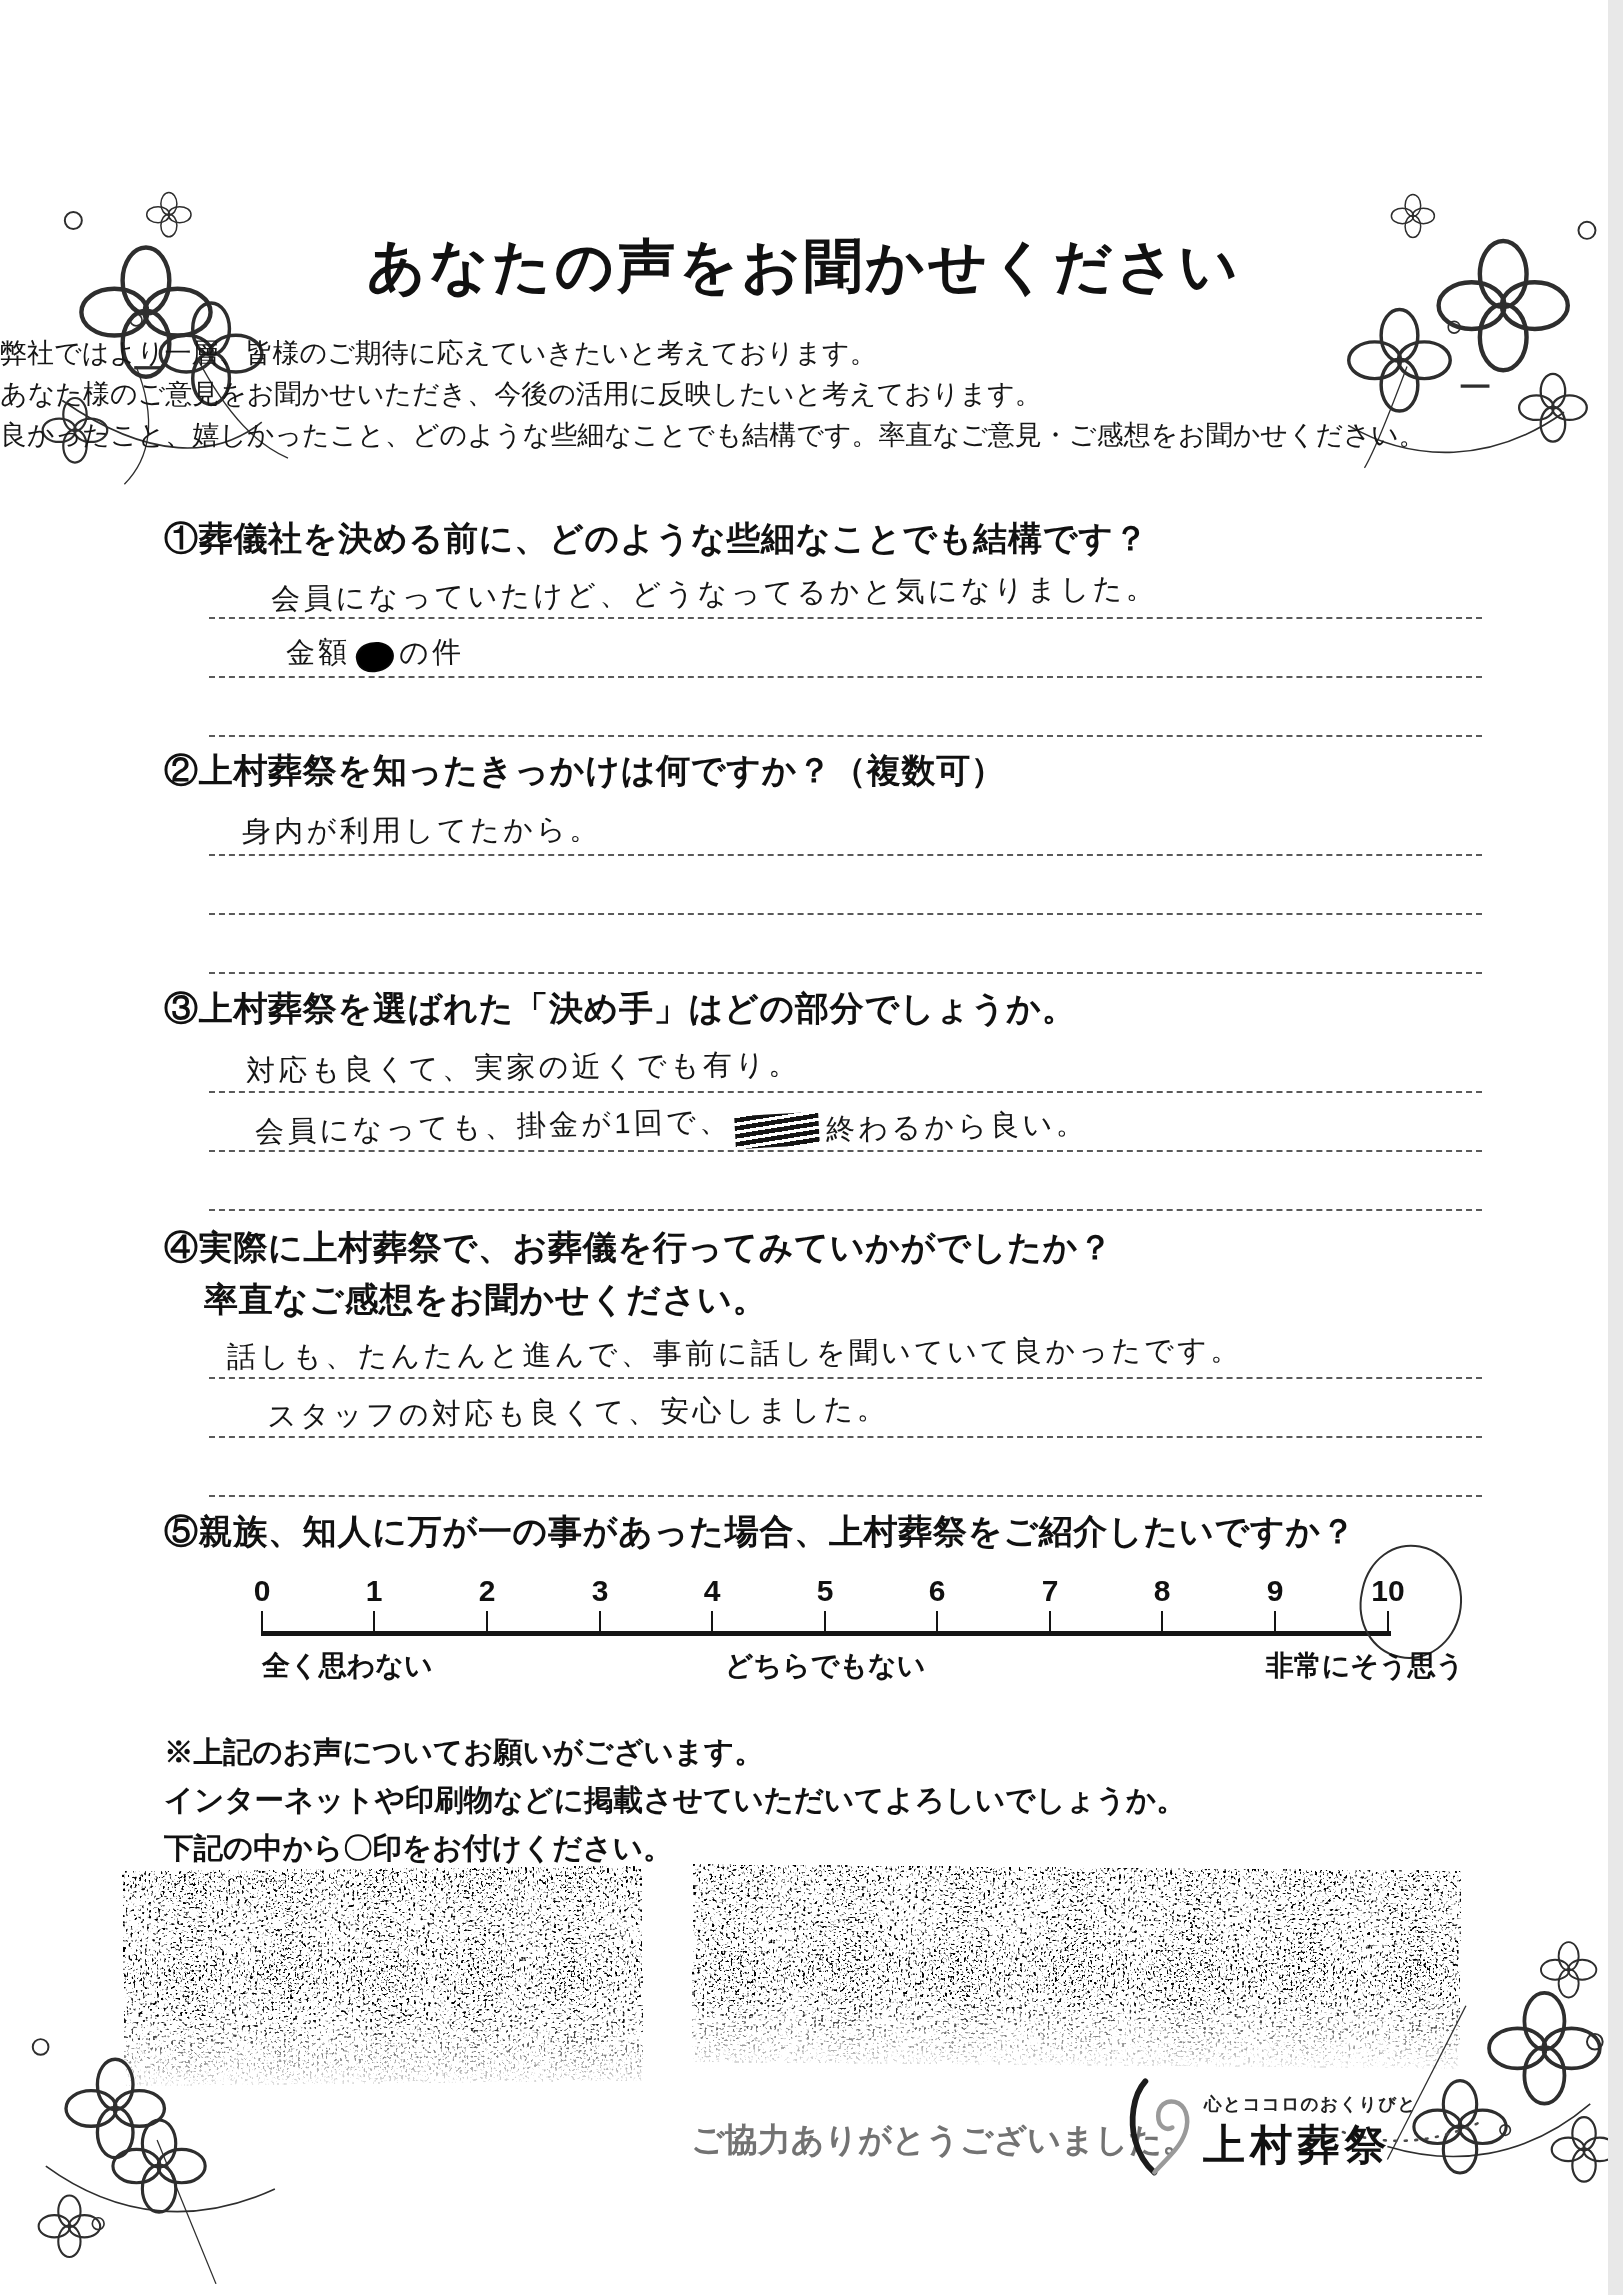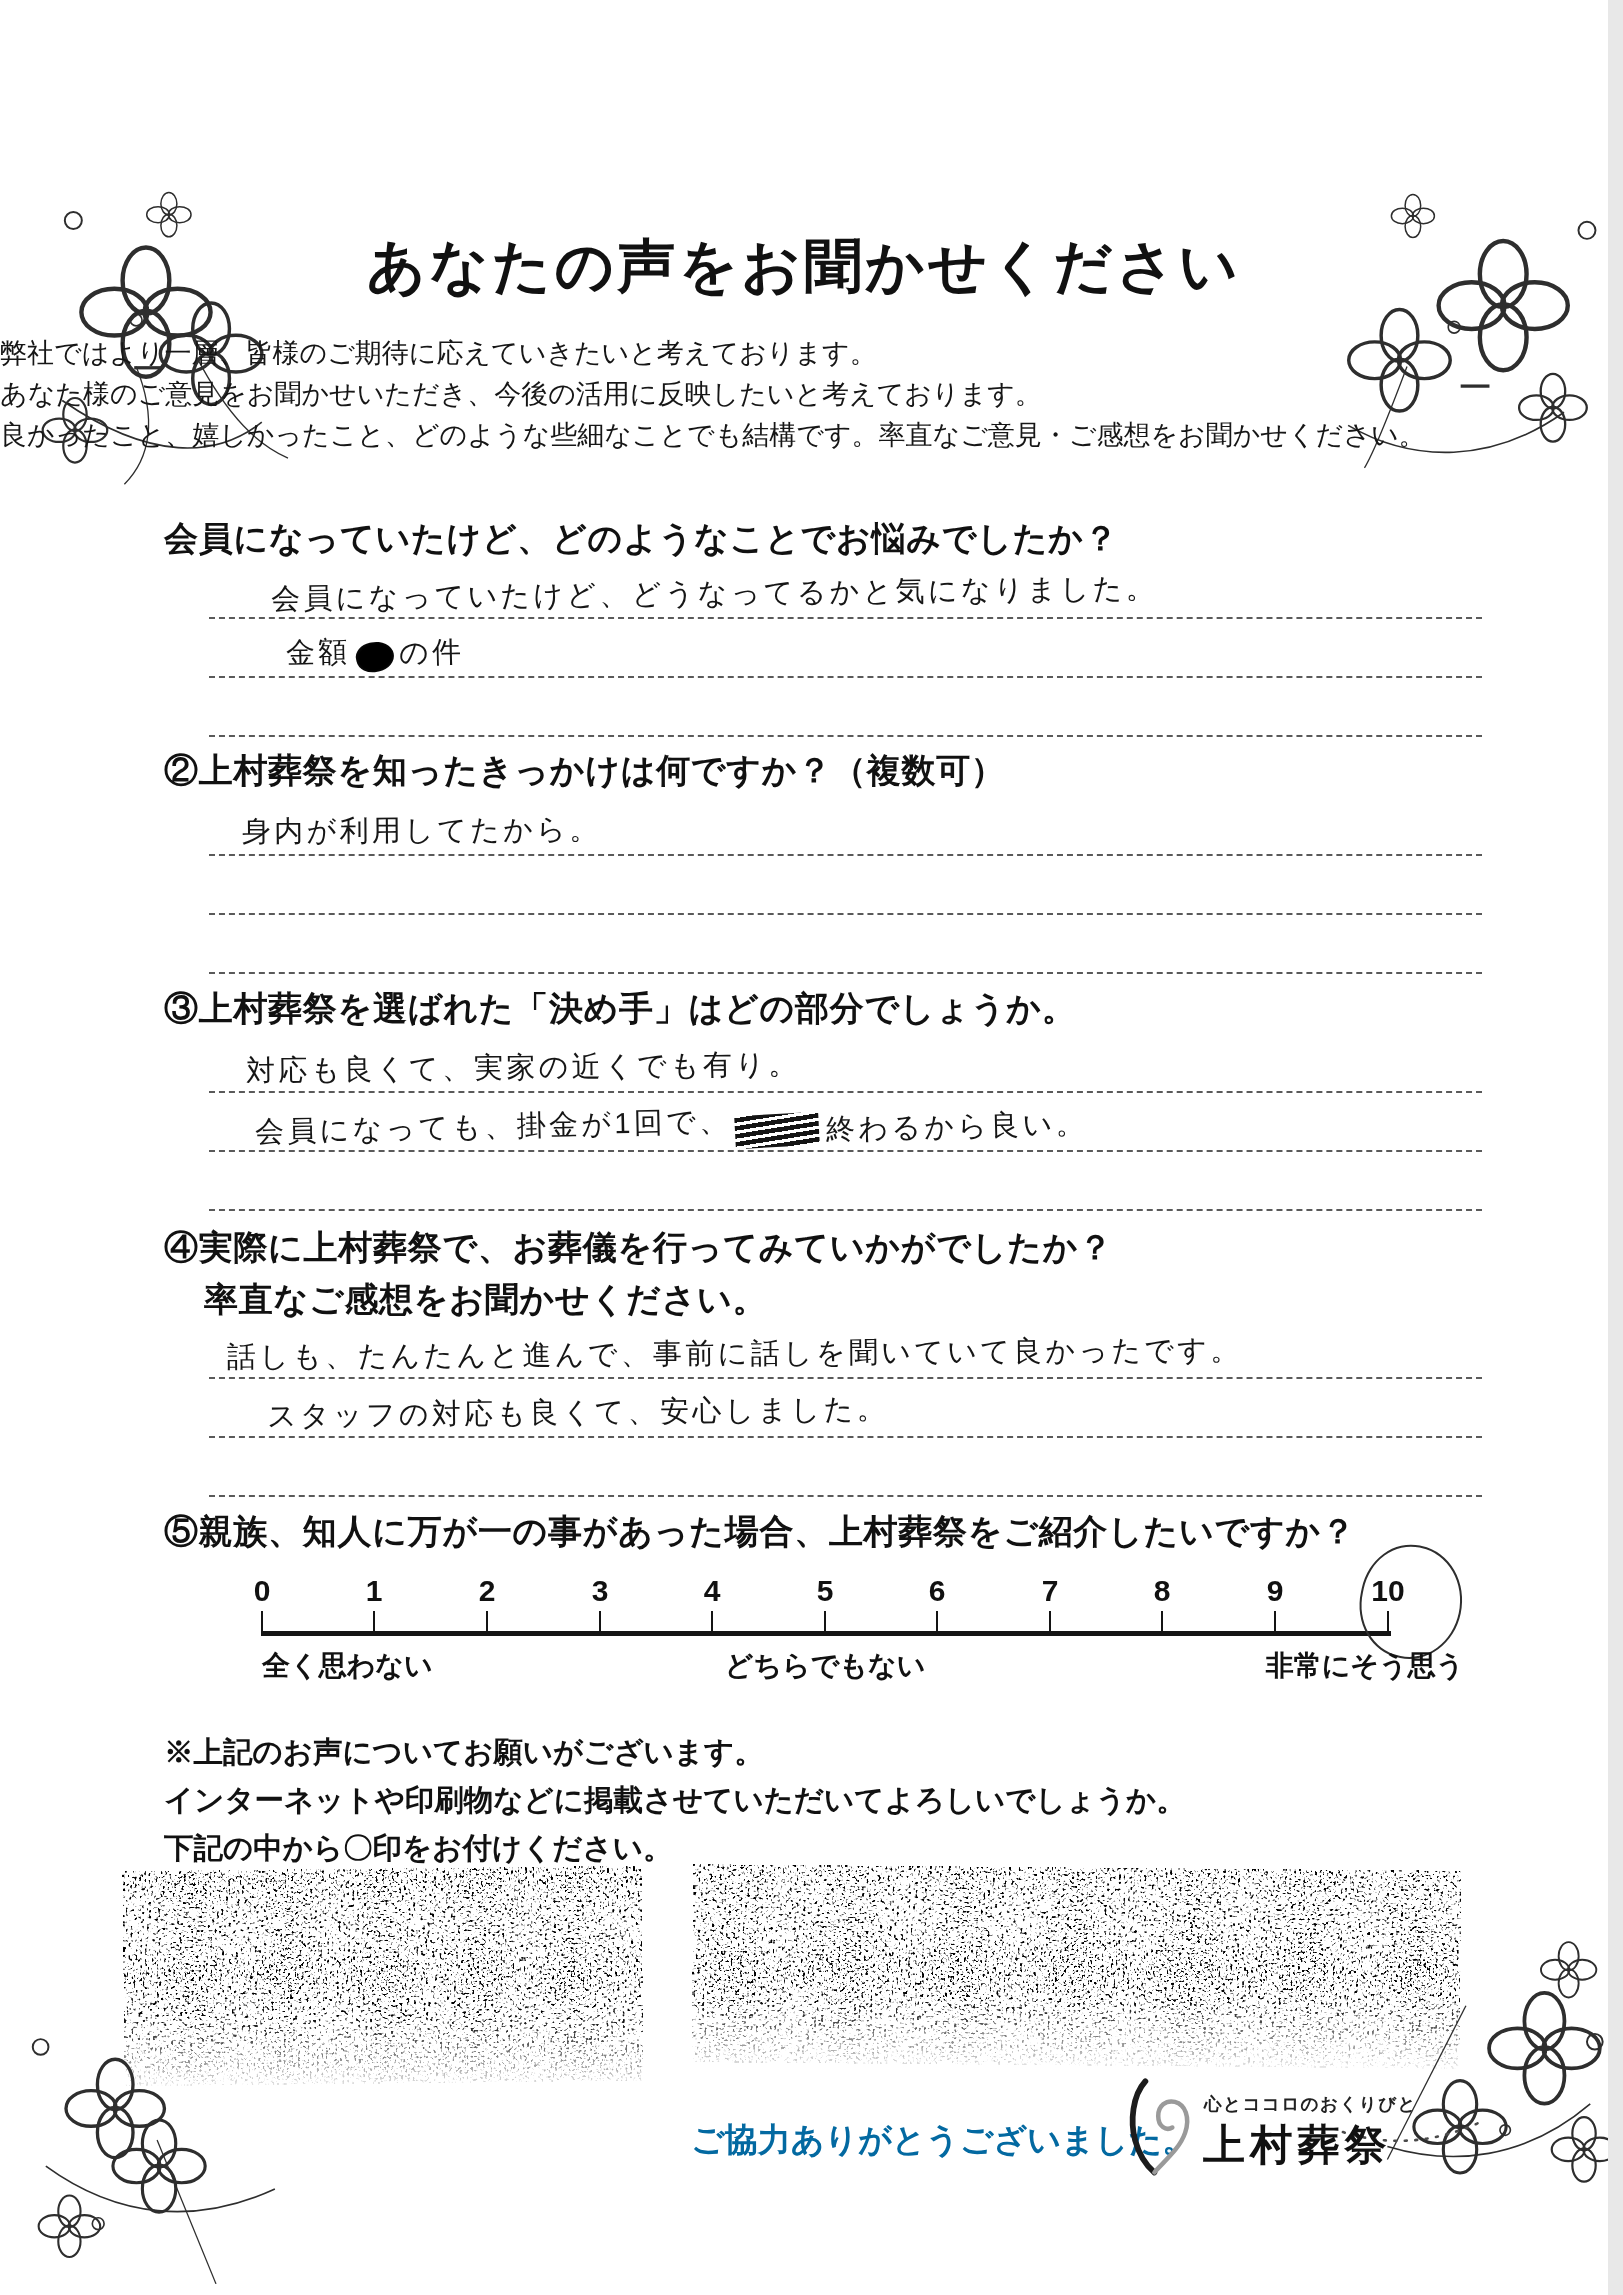--- a/index.html
+++ b/index.html
@@ -37,21 +37,21 @@
   .tick .num{position:absolute;transform:translateX(-50%);font-size:30px;font-weight:700;color:#111;}
   .tick .tl{position:absolute;top:37px;left:-1.3px;width:2.6px;height:22px;background:#141414;}
   .slabel{top:1647px;font-size:28px;font-weight:700;color:#111;white-space:nowrap;}
   .circle-ten{left:1360px;top:1545px;width:98px;height:110px;border:2.6px solid #2e2e2e;
         border-radius:48% 52% 50% 50%;transform:rotate(12deg);background:transparent;}
 
   
   .note{left:164px;top:1728px;font-size:29.5px;font-weight:700;line-height:48px;color:#111;}
 
   
-  .thanks{left:691px;top:2118px;font-size:33px;font-weight:700;color:#0369a1;white-space:nowrap;}
+  .thanks{left:691px;top:2118px;font-size:33px;font-weight:700;color:#737373;white-space:nowrap;}
   .tagline{left:1204px;top:2092px;font-size:17.7px;font-weight:700;letter-spacing:1.3px;color:#222;white-space:nowrap;}
   .logo-name{left:1203px;top:2117px;font-size:42px;font-weight:700;letter-spacing:5.2px;color:#111;white-space:nowrap;}
   .heart{left:1121px;top:2076px;width:77px;height:103px;}
 
   .decor{left:0;top:0;width:1623px;height:2295px;pointer-events:none;}
 </style>
 </head>
 <body>
 
 <div class="page">
@@ -133,21 +133,21 @@
     </g>
   </svg>
 
   <div class="abs title">あなたの声をお聞かせください</div>
   <div class="abs intro">
     <div>弊社ではより一層、皆様のご期待に応えていきたいと考えております。</div>
     <div>あなた様のご意見をお聞かせいただき、今後の活用に反映したいと考えております。</div>
     <div>良かったこと、嬉しかったこと、どのような些細なことでも結構です。率直なご意見・ご感想をお聞かせください。</div>
   </div>
 
-  <div class="abs qheading" style="top:516px">会員になっていたけど、どのようなことでお悩みでしたか？</div>
+  <div class="abs qheading" style="top:516px">①葬儀社を決める前に、どのような些細なことでも結構です？</div>
   <div class="abs answers" style="top:560px">
     <div class="ansrow" style="padding-left:62px">
       <span class="hw r1">会員になっていたけど、どうなってるかと気になりました。</span>
     </div>
     <div class="ansrow" style="padding-left:77px">
       <span class="hw r2">金額</span>
       <span class="scribble-blob"></span>
       <span class="hw r2">の件</span>
     </div>
     <div class="ansrow"></div>

